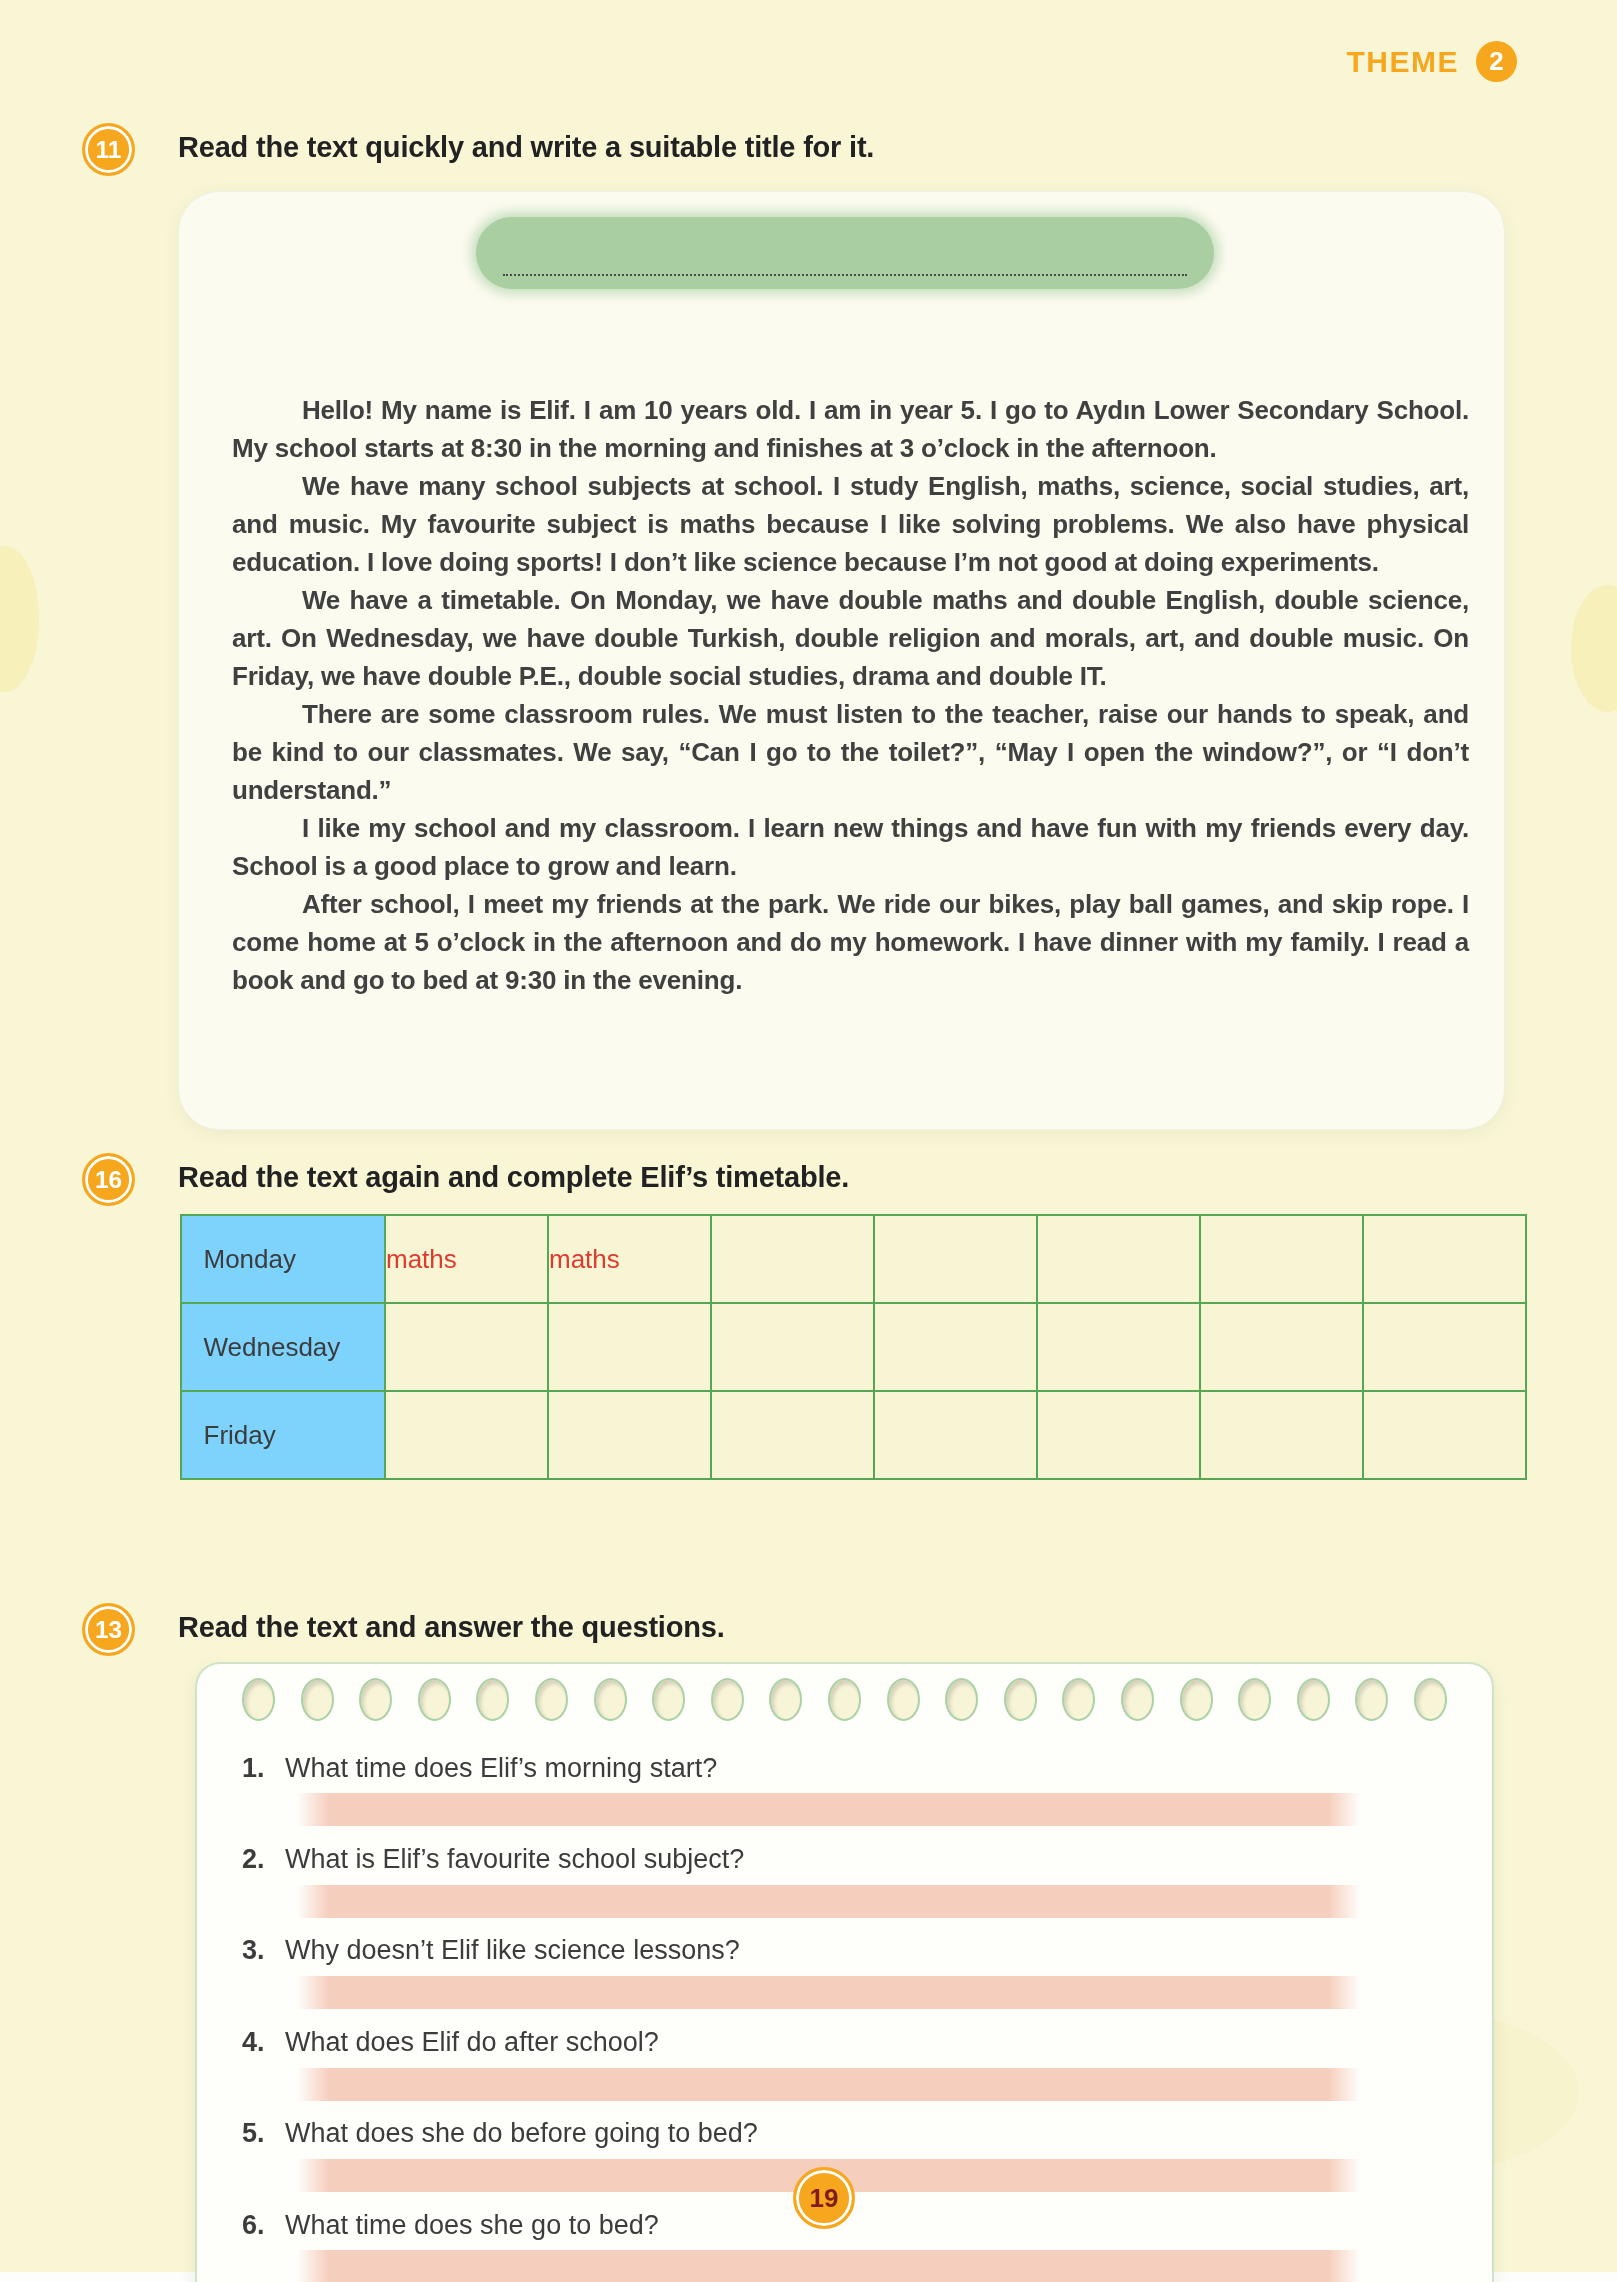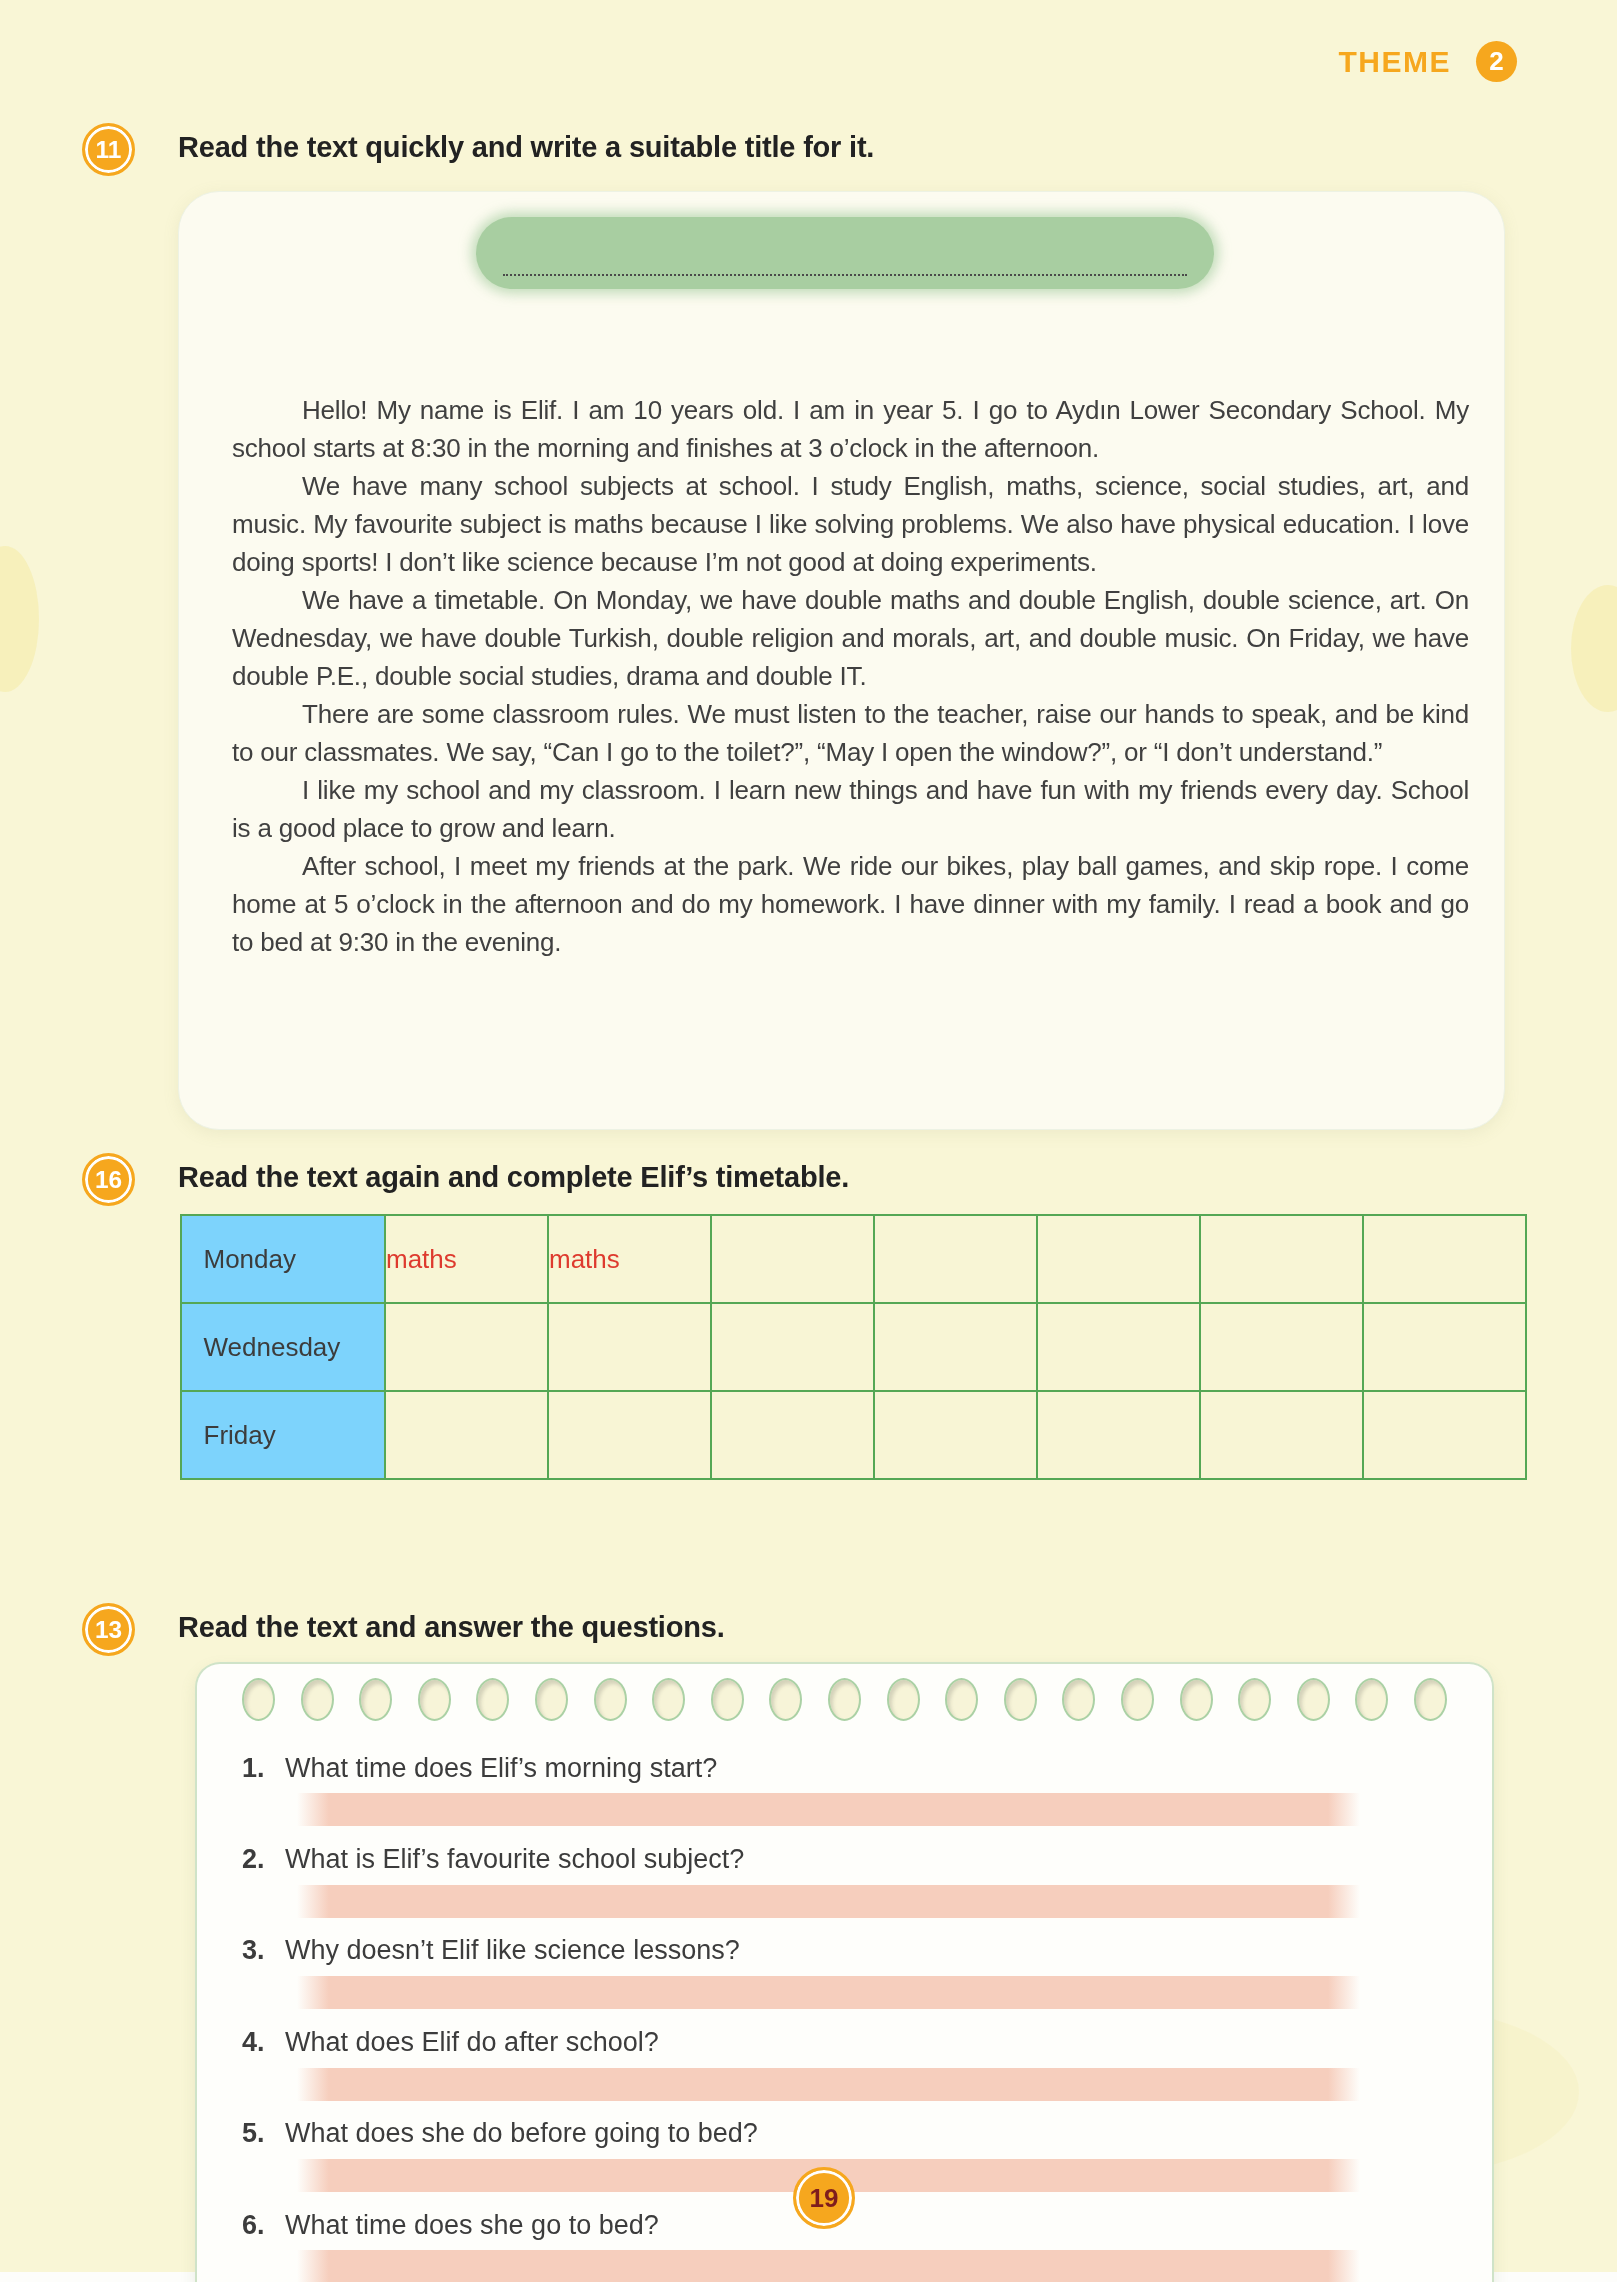--- a/index.html
+++ b/index.html
@@ -10,21 +10,21 @@
   }
   .bottom-strip { position:absolute; left:0; right:0; bottom:0; height:9.8px; background:#fdfdfb; }
 
   
   .blob { position:absolute; background:#F6EDB2; border-radius:50%; opacity:.75; z-index:0; }
   .blob-left  { left:-29px; top:546px; width:68px; height:146px; }
   .blob-right { right:-27px; top:585px; width:74px; height:127px; }
   .blob-br    { right:39px; bottom:107px; width:332px; height:166px; opacity:.28; }
 
   
-  .theme { position:absolute; top:41px; right:101px; display:flex; align-items:center; gap:25px; z-index:2; }
+  .theme { position:absolute; top:41px; right:101px; display:flex; align-items:center; gap:17px; z-index:2; }
   .theme-label { color:#F6A71E; font-size:30px; font-weight:800; letter-spacing:1.5px; }
   .theme-badge {
     width:41px; height:41px; border-radius:50%; background:#F6A71E;
     color:#fff; font-size:26px; font-weight:800;
     display:flex; align-items:center; justify-content:center;
   }
 
   
   .num-badge {
     position:absolute; left:82px; top:0; width:53px; height:53px; border-radius:50%;
@@ -54,21 +54,21 @@
     background:#A8CEA1; border-radius:39px;
     box-shadow:0 0 11.7px 4.9px rgba(168,206,161,.65);
   }
   .dotted-line {
     position:absolute; left:27px; right:27px; bottom:12.7px;
     border-bottom:2.9px dotted #4A4A4A;
   }
   .reading-text { margin:199px 38px 0 53px; width:1237px; }
   .reading-text p {
     font-size:26px; line-height:38px; color:#404040;
-    text-align:justify; text-indent:70px; letter-spacing:-0.2px;
+    text-align:justify; text-indent:70px; letter-spacing:-0.2px;font-weight:bold;
   }
 
   
   .timetable { position:absolute; left:180px; top:61px; border-collapse:collapse; }
   .timetable { border:2.9px solid #55A755; }
   .timetable td {
     border:2px solid #55A755; height:88px;
     background:#F8F5D5; font-size:26px; color:#3C3C3C;
   }
   .timetable tr { border-top:2.9px solid #55A755; border-bottom:2.9px solid #55A755; }

